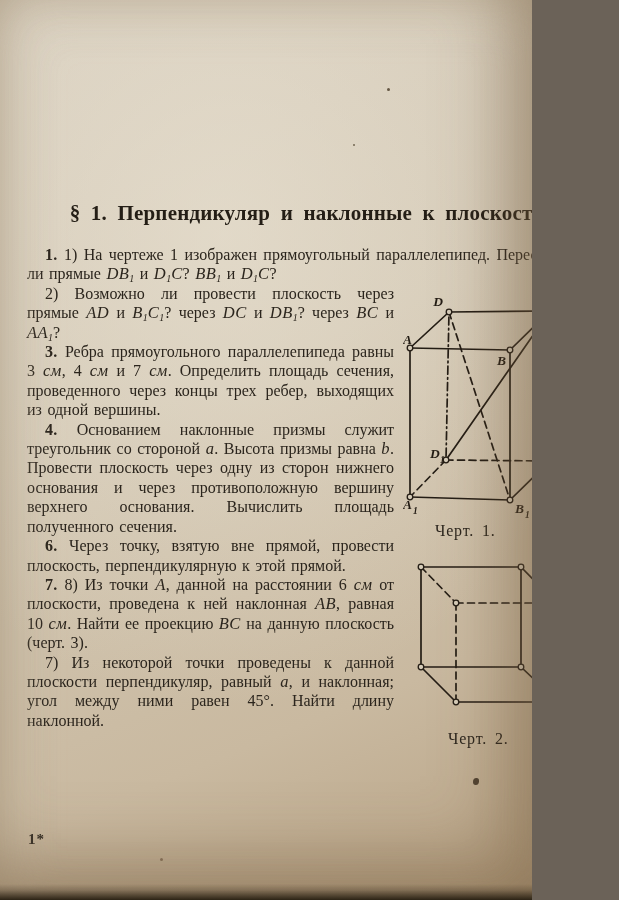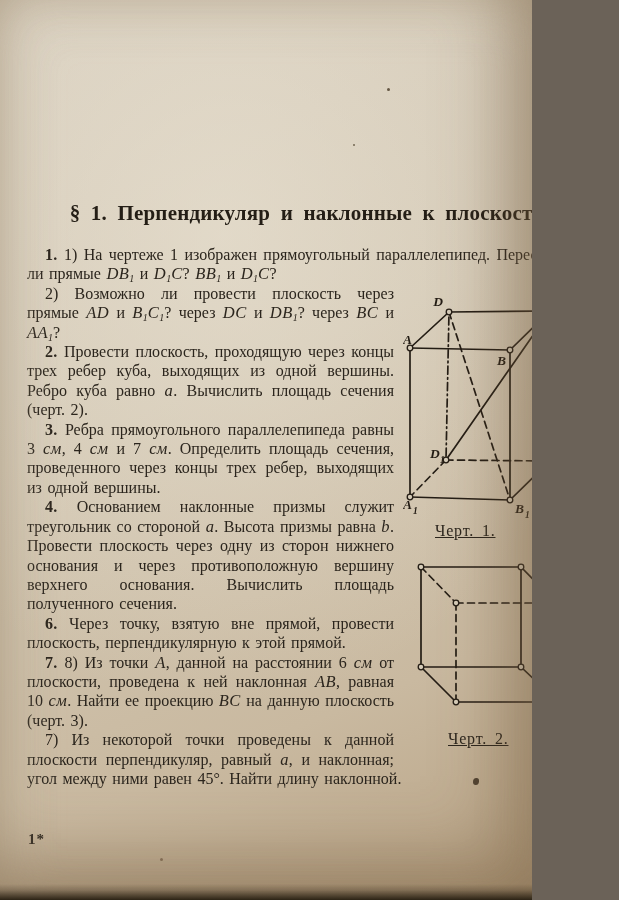--- a/index.html
+++ b/index.html
@@ -29,21 +29,21 @@
   }
   .para{
     margin:0;padding:0;text-indent:18px;text-align:justify;
     font-size:16px;line-height:19.4px;color:#2b251d;word-spacing:1.5px;
   }
   b.num{font-weight:bold;letter-spacing:.3px;}
   i.mvar{font-style:italic;letter-spacing:.4px;font-size:16.5px;}
   i.mvar sub{font-size:10px;letter-spacing:0;vertical-align:-3px;line-height:0;}
   .figs{float:right;width:190px;margin:6px 0 6px 9px;}
   .figs svg{display:block;}
-  .figcap{font-size:16px;letter-spacing:.8px;word-spacing:3px;color:#2b251d;height:20px;text-decoration:underline;}
+  .figcap{font-size:16px;letter-spacing:.8px;word-spacing:3px;color:#2b251d;height:20px;}
   .figcap.c1{padding-left:32px;}
   .figcap.c2{padding-left:45px;margin-top:16px;}
   .fig2wrap{margin-top:12px;}
   .sig{position:absolute;left:28px;top:831px;font-size:15px;font-weight:bold;letter-spacing:1px;z-index:2;}
   .speck{position:absolute;border-radius:50%;z-index:1;}
   svg line, svg polyline{stroke:#241d15;stroke-width:1.7;stroke-linecap:round;}
   svg .dash{stroke-dasharray:7 4.5;}
   svg .dashdot{stroke-dasharray:1.6 3.4 8 3.4;}
   svg circle{fill:#d6ccb9;stroke:#241d15;stroke-width:1.3;}
   svg text{font-family:"Liberation Serif","DejaVu Serif",serif;font-style:italic;font-weight:bold;font-size:13.5px;fill:#241d15;}
@@ -137,21 +137,20 @@
             <circle cx="53" cy="148" r="2.8"></circle>
               <circle cx="155" cy="148" r="2.8"></circle>
           </g>
         </svg>
         <div class="figcap c2">Черт. 2.</div>
       </div>
     </aside>
 
     <div id="para-rest">
         <p class="para"><span>2) Возможно ли провести плоскость через прямые </span><i class="mvar">AD</i><span> и </span><i class="mvar">B<sub>1</sub></i><i class="mvar">C<sub>1</sub></i><span>? через </span><i class="mvar">DC</i><span> и </span><i class="mvar">DB<sub>1</sub></i><span>? через </span><i class="mvar">BC</i><span> и </span><i class="mvar">AA<sub>1</sub></i><span>?</span></p>
-        <p class="para"><b class="num">2.</b><span> Провести плоскость, проходящую через концы трех ребер куба, выходящих из одной вершины. Ребро куба равно </span><i class="mvar">a</i><span>. Вычислить площадь сечения (черт. 2).</span></p>
         <p class="para"><b class="num">3.</b><span> Ребра прямоугольного параллелепипеда равны 3 </span><i class="mvar">см</i><span>, 4 </span><i class="mvar">см</i><span> и 7 </span><i class="mvar">см</i><span>. Определить площадь сечения, проведенного через концы трех ребер, выходящих из одной вершины.</span></p>
         <p class="para"><b class="num">4.</b><span> Основанием наклонные призмы служит треугольник со стороной </span><i class="mvar">a</i><span>. Высота призмы равна </span><i class="mvar">b</i><span>. Провести плоскость через одну из сторон нижнего основания и через противоположную вершину верхнего основания. Вычислить площадь полученного сечения.</span></p>
         <p class="para"><b class="num">6.</b><span> Через точку, взятую вне прямой, провести плоскость, перпендикулярную к этой прямой.</span></p>
         <p class="para"><b class="num">7.</b><span> 8) Из точки </span><i class="mvar">A</i><span>, данной на расстоянии 6 </span><i class="mvar">см</i><span> от плоскости, проведена к ней наклонная </span><i class="mvar">AB</i><span>, равная 10 </span><i class="mvar">см</i><span>. Найти ее проекцию </span><i class="mvar">BC</i><span> на данную плоскость (черт. 3).</span></p>
         <p class="para"><span>7) Из некоторой точки проведены к данной плоскости перпендикуляр, равный </span><i class="mvar">a</i><span>, и наклонная; угол между ними равен 45°. Найти длину наклонной.</span></p>
       </div>
   </div>
 
   <div class="sig">1*</div>
 

